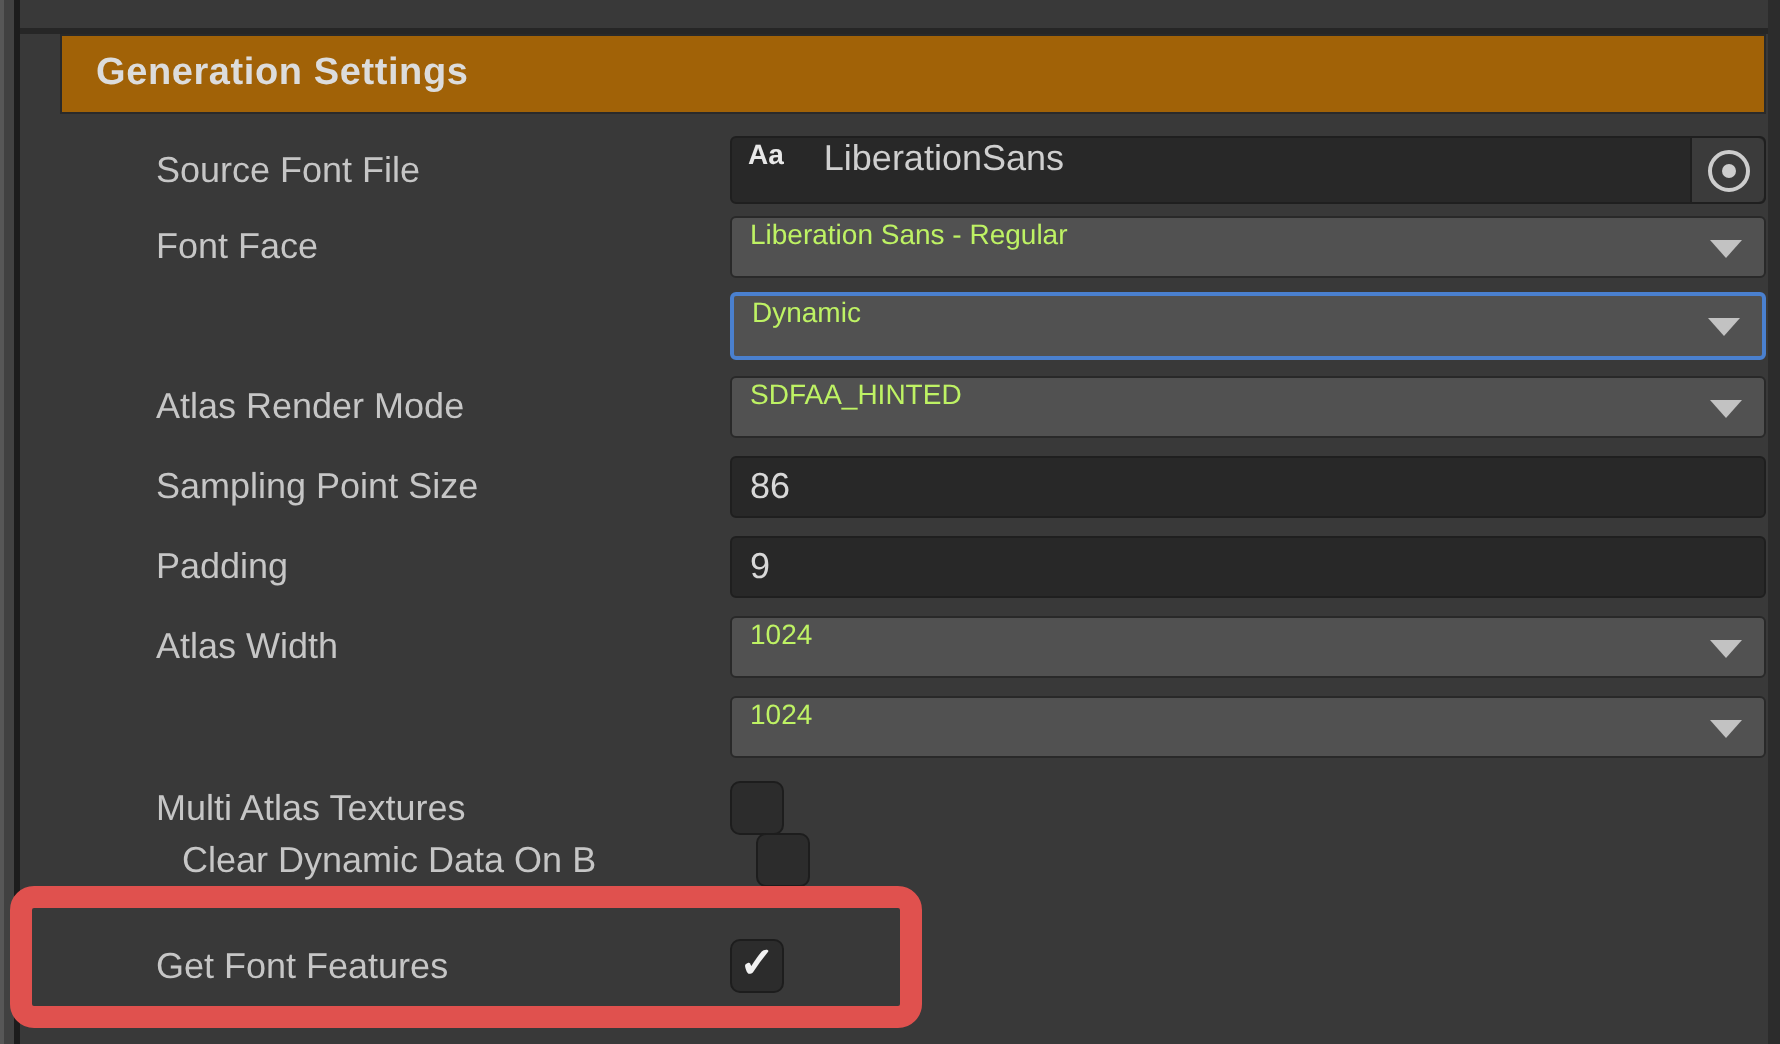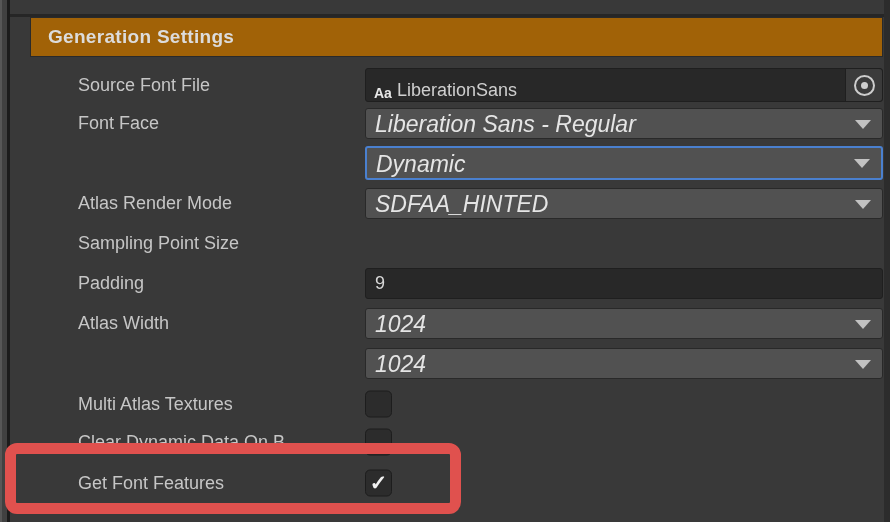--- a/index.html
+++ b/index.html
@@ -46,21 +46,21 @@
     position: absolute; left: 78px;
     font-size: 18px; color: #c6c6c6;
     white-space: nowrap;
   }
   .row .label.modified { color: #7ea7e8; }
   .row .label.clip { max-width: 286px; overflow: hidden; }
 
   .field {
     position: absolute; left: 365px; right: 0; top: 0; bottom: 0;
     border-radius: 3px;
-    display: flex; align-items: flex-end;
+    display: flex; align-items: flex-start; gap: 15px;
   }
 
   
   .object-field {
     background: #282828; border: 1px solid #1f1f1f;
     padding-left: 8px;
   }
   .object-field .aa {
     font-size: 14px; font-weight: bold; color: #e8e8e8; margin-right: 5px;
     letter-spacing: 0px;
@@ -79,21 +79,21 @@
   .target-circle::after {
     content: ""; width: 7px; height: 7px; background: #cdcdcd; border-radius: 50%;
   }
 
   
   .dropdown {
     background: #515151; border: 1px solid #292929;
     padding-left: 9px;
   }
   .dropdown.focused { border: 2px solid #4a80cf; }
-  .dropdown .dd-value { font-size: 23px; color: #e5e5e5; white-space: nowrap; font-style: italic; }
+  .dropdown .dd-value { font-size: 14px; color: #bef264; white-space: nowrap; }
   .dd-arrow {
     position: absolute; right: 11px; top: 50%; margin-top: -4px;
     width: 0; height: 0;
     border-left: 8px solid transparent; border-right: 8px solid transparent;
     border-top: 9px solid #c2c2c2;
   }
 
   
   .text-input {
     position: absolute; left: 365px; right: 0; top: 0; bottom: 0;
@@ -163,20 +163,21 @@
 <div class="row" style="top:188px;height:31px;">
   <span class="label">Atlas Render Mode</span>
   <div class="field dropdown">
     <span class="dd-value">SDFAA_HINTED</span>
     <span class="dd-arrow"></span>
   </div>
 </div>
 
 <div class="row" style="top:228px;height:31px;">
   <span class="label">Sampling Point Size</span>
+  <input type="text" class="text-input" value="86" style="">
 </div>
 
 <div class="row" style="top:268px;height:31px;">
   <span class="label">Padding</span>
   <input type="text" class="text-input" value="9" style="">
 </div>
 
 <div class="row" style="top:308px;height:31px;padding-left:35px;">
   <span class="label">Atlas Width</span>
   <div class="field dropdown">
@@ -192,21 +193,21 @@
   </div>
 </div>
 
 <div class="row" style="top:390px;height:28px;">
   <span class="label">Multi Atlas Textures</span>
   <span class="checkbox">
     
   </span>
 </div>
 
-<div class="row" style="top:428px;height:28px;">
+<div class="row" style="top:416px;height:28px;margin-left:13px;">
   <span class="label clip">Clear Dynamic Data On B</span>
   <span class="checkbox">
     
   </span>
 </div>
 
 <div class="row" style="top:468px;height:30px;">
   <span class="label">Get Font Features</span>
   <span class="checkbox checked">
     <span class="check">✓</span>

